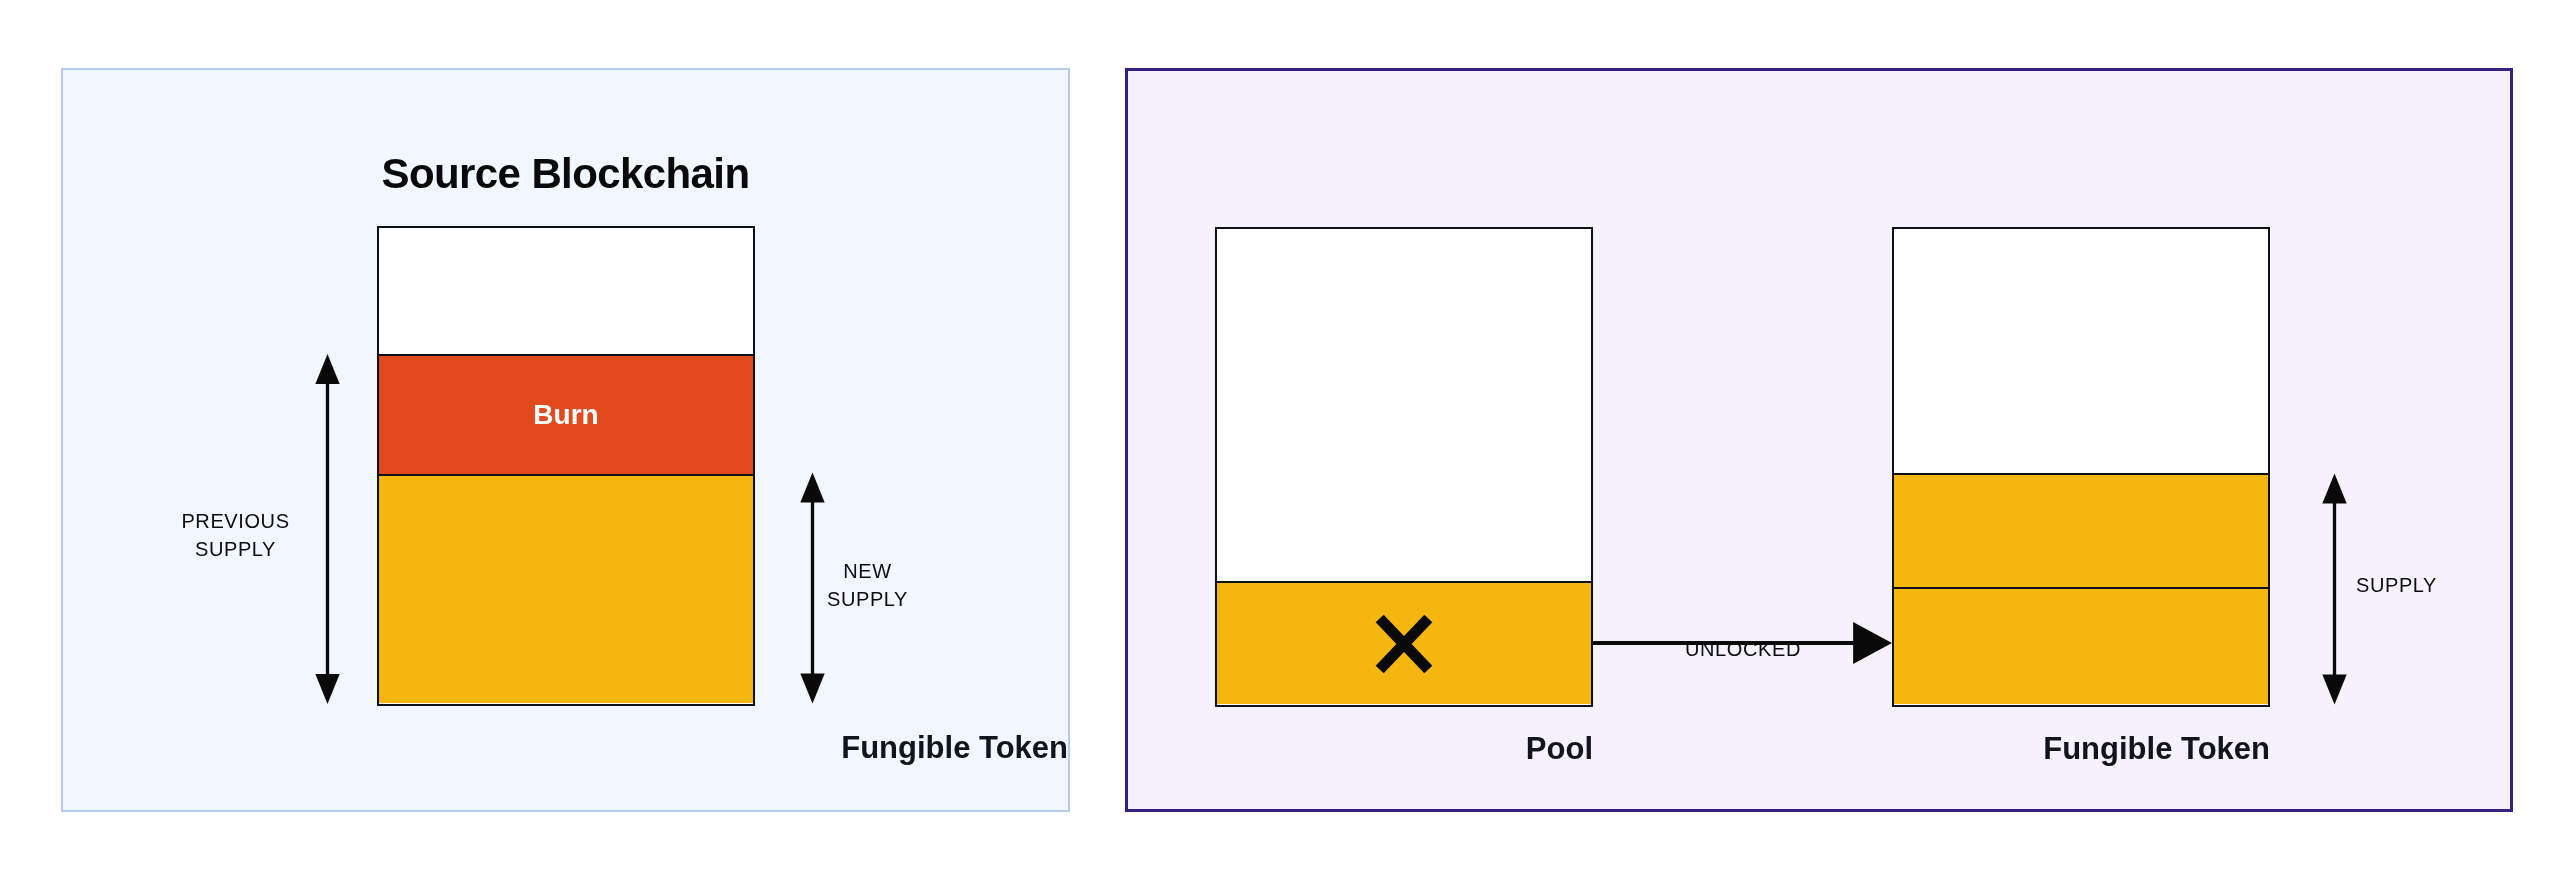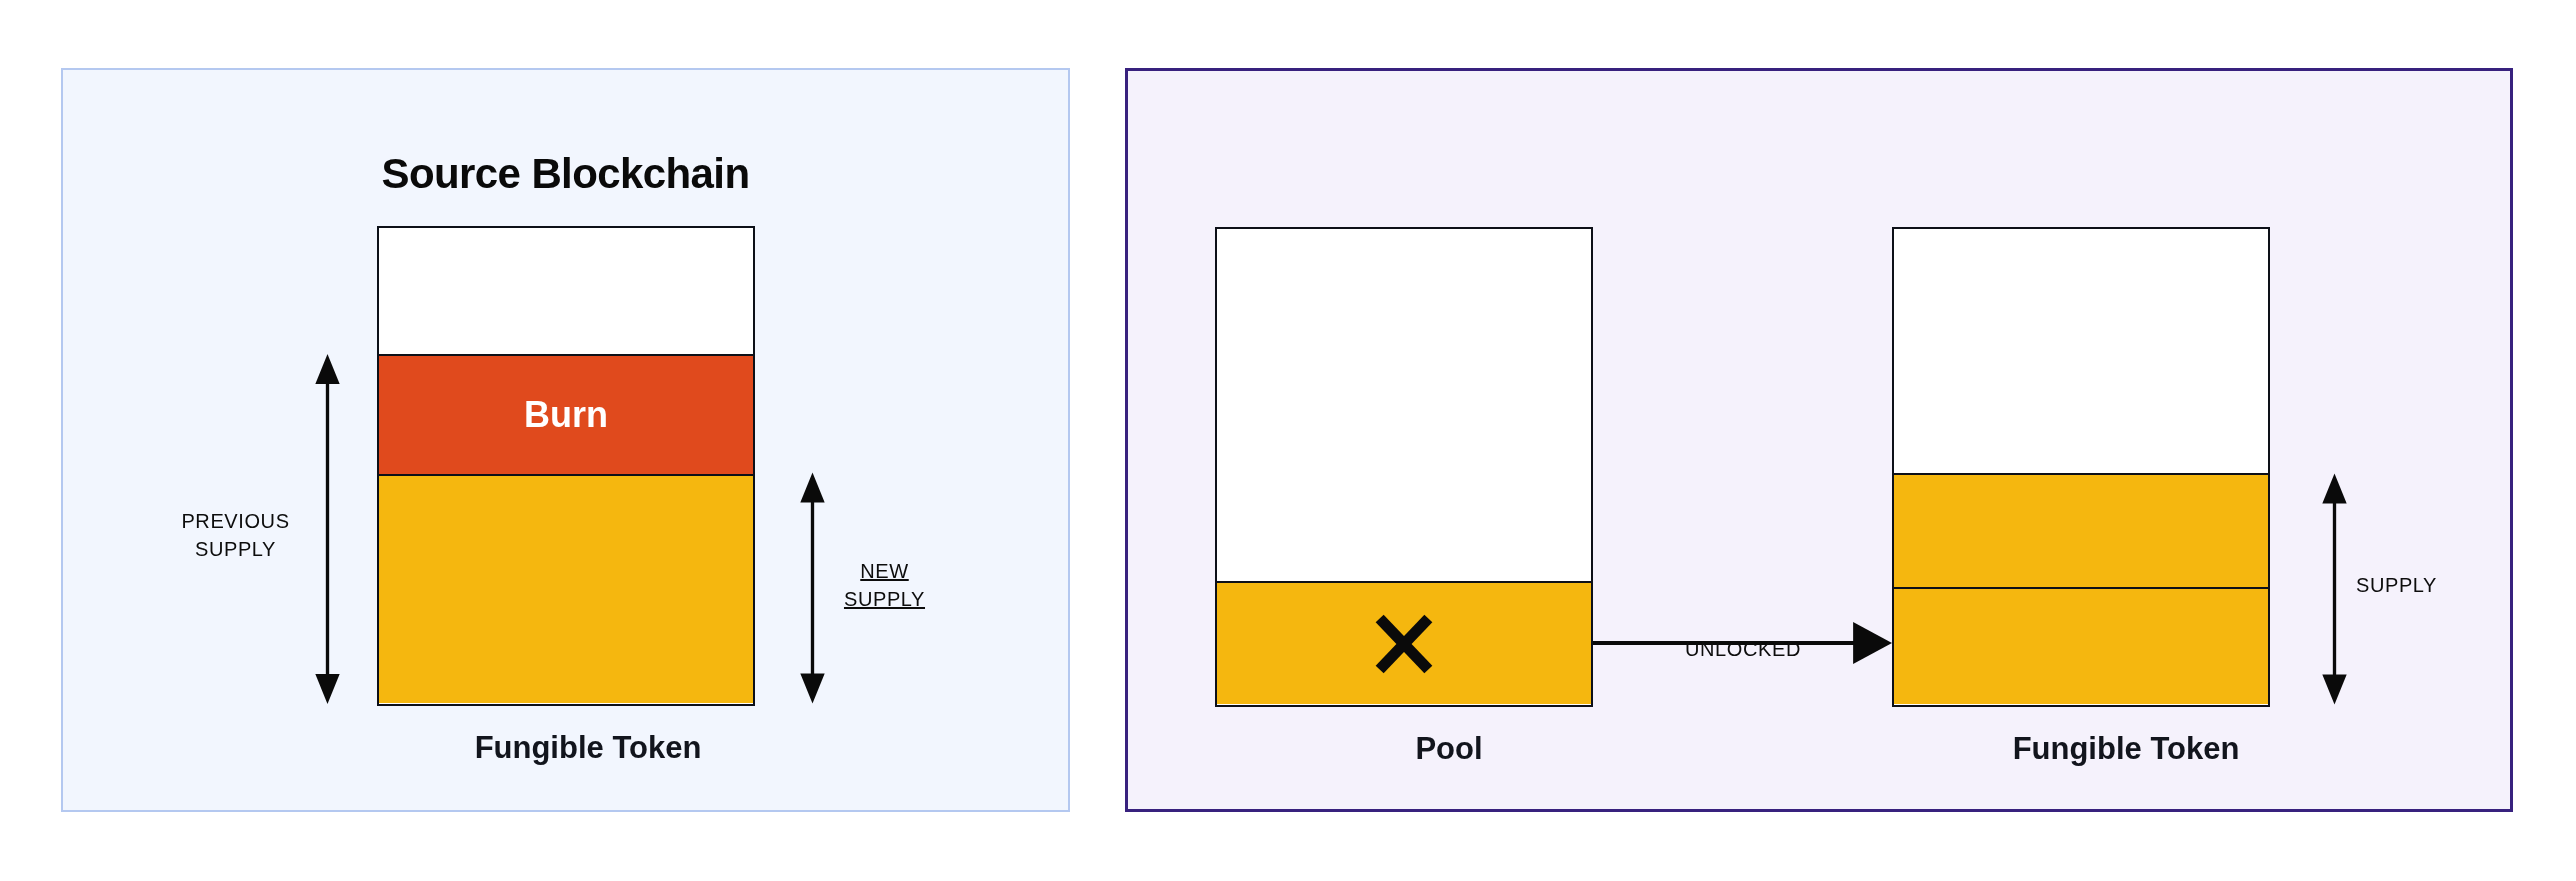--- a/index.html
+++ b/index.html
@@ -45,35 +45,34 @@
     border-top: 2.2px solid var(--bar-outline, #0D1018);
     display: flex; align-items: center; justify-content: center;
   }
   .seg-yellow {
     background: var(--token-yellow, #F5B70F);
     border-top: 2.2px solid var(--bar-outline, #0D1018);
     display: flex; align-items: center; justify-content: center;
   }
   .burn-text {
     color: var(--burn-text, #ffffff);
-    font-size: 36px; font-weight: 600;
+    font-size: 28px; font-weight: 600;
   }
   .caps-label {
     position: absolute;
     font-size: 20px; line-height: 28px; font-weight: 500;
     letter-spacing: 0.6px;
     color: var(--label-text, #0D0D0D);
     text-align: center;
   }
   .bar-caption {
     position: absolute;
     font-size: 31px; font-weight: 600;
     color: var(--token-label-text, #12151D);
-    text-align: center;
-    padding-left: 45px;
+    text-align: right;
   }
   svg.arrow { position: absolute; overflow: visible; }
   svg.arrow line { stroke: var(--arrow-black, #0A0A0A); }
   svg.arrow polygon { fill: var(--arrow-black, #0A0A0A); }
   svg.cross line { stroke: var(--arrow-black, #0A0A0A); stroke-width: 20; stroke-linecap: butt; }
 </style>
 </head>
 <body>
 
 <div class="canvas">
@@ -101,21 +100,21 @@
         <div>PREVIOUS</div>
         <div>SUPPLY</div>
       </div>
 
       <svg class="arrow" style="left:734px; top:402px;" width="31" height="232" viewBox="0 0 56 417">
         <line x1="28" y1="30" x2="28" y2="387" stroke-width="6"></line>
         <polygon points="28,0 50,54 6,54"></polygon>
         <polygon points="28,417 50,363 6,363"></polygon>
       </svg>
 
-      <div class="caps-label" style="left:738px; top:487px; width:167px;text-decoration:underline;">
+      <div class="caps-label" style="left:721px; top:487px; width:167px;">
         <div>NEW</div>
         <div>SUPPLY</div>
       </div>
 
       <div class="bar-caption" style="left:0; right:0; top:660px;">Fungible Token</div>
     </div>
   </div>
 
   <div class="panel panel-dest">
     <div class="panel-inner">

